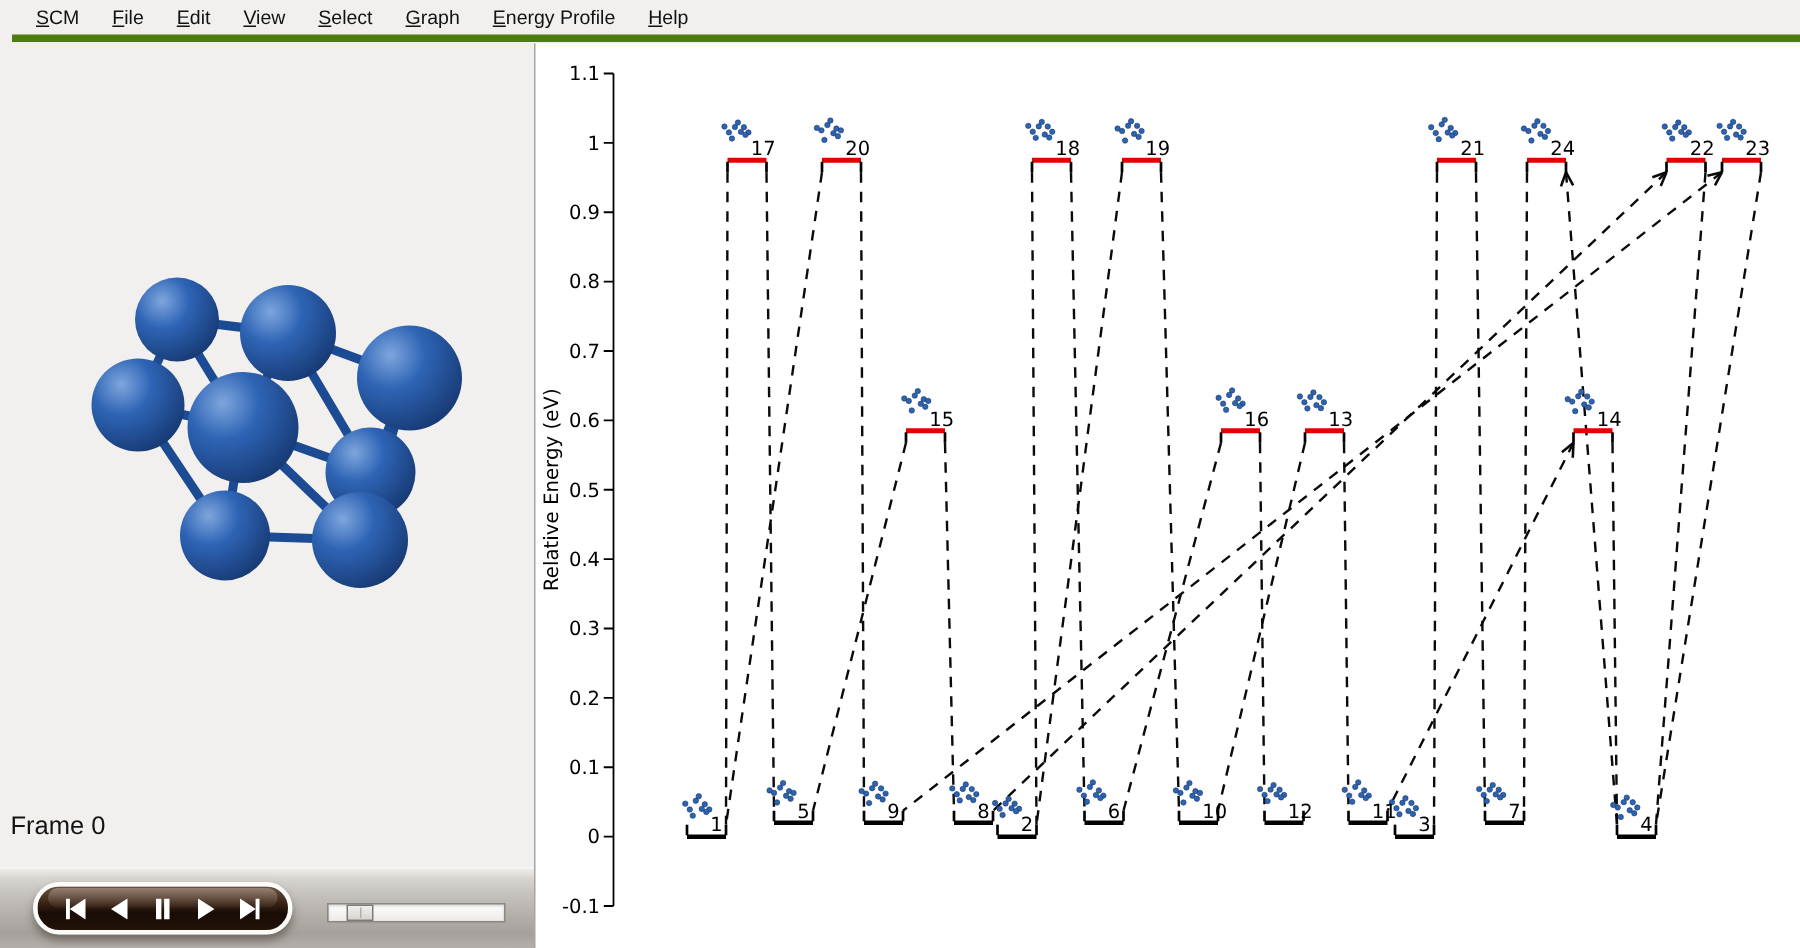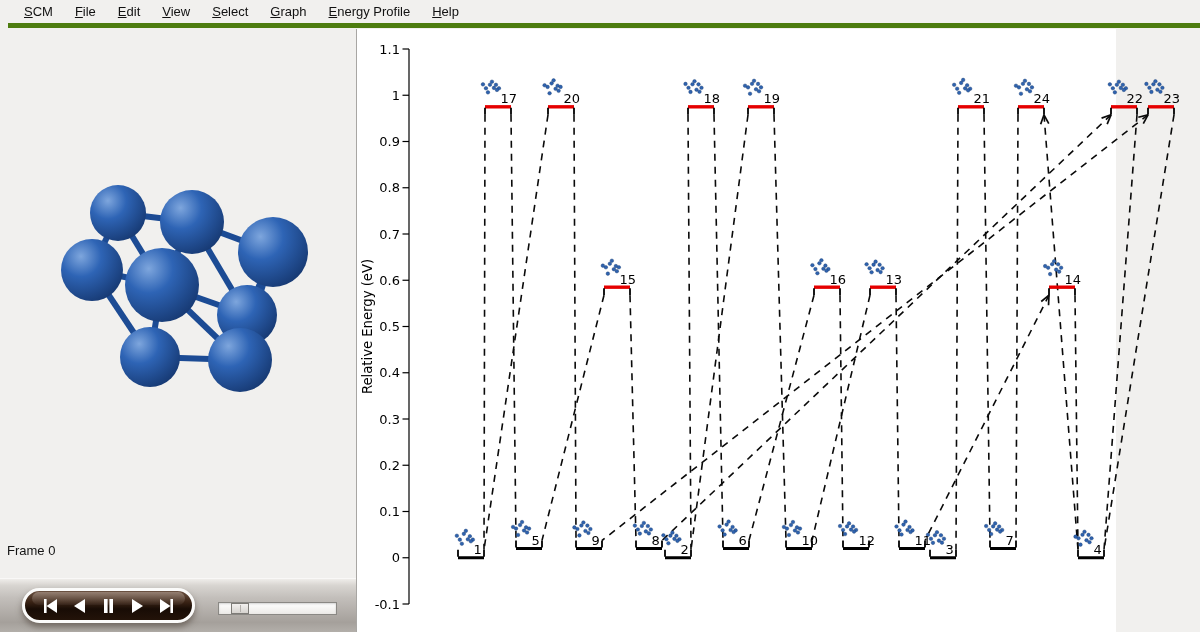--- a/index.html
+++ b/index.html
@@ -7,21 +7,21 @@
        font-family:"Liberation Sans",sans-serif;position:relative;}
   .app{position:absolute;inset:0;}
   
   .menubar{position:absolute;left:0;top:0;width:1200px;height:28px;background:#f1f0ee;
            border-bottom:5px solid #4d7c0f;display:flex;align-items:center;padding-left:5px;box-sizing:border-box;margin-left:8px;}
   .menu-item{padding:0 11px;font-size:13px;color:#111;line-height:28px;cursor:default;}
   .menu-item u{text-decoration:underline;}
   
   .left-panel{position:absolute;left:0;top:29px;width:356px;height:603px;background:#f1f0ee;}
   #molecule{position:absolute;left:0;top:0;}
-  .status{position:absolute;left:7px;top:514px;font-size:13px;color:#141414;line-height:15px;}
+  .status{position:absolute;left:7px;top:514px;font-size:17px;color:#141414;line-height:15px;}
   .status div{white-space:nowrap;}
   
   .controls{position:absolute;left:0;top:549px;width:356px;height:54px;
             background:linear-gradient(180deg,#efedea 0%,#d8d5d1 12%,#c3bfbb 35%,#a5a09b 82%,#b3afaa 100%);
             border-top:1px solid #f9f8f7;box-sizing:border-box;}
   .pill{position:absolute;left:22px;top:9px;width:173px;height:35px;border-radius:19px;
         background:linear-gradient(180deg,#6b5242 0%,#3a2315 38%,#180c05 62%,#231309 100%);
         border:3px solid #fbfbfa;box-sizing:border-box;
         box-shadow:0 4px 6px rgba(70,58,50,.55);
         display:flex;align-items:center;justify-content:space-around;padding:0 10px;}
@@ -29,21 +29,21 @@
         border-radius:14px;background:linear-gradient(rgba(255,242,232,.30),rgba(255,255,255,.04));pointer-events:none;}
   .pbtn{width:17px;height:14px;display:flex;align-items:center;justify-content:center;cursor:pointer;z-index:1;}
   .pbtn svg{display:block;}
   .slider{position:absolute;left:218px;top:23px;width:119px;height:13px;
           background:linear-gradient(#ffffff,#eceae7);border:1px solid #8a8884;box-sizing:border-box;
           box-shadow:inset 0 1px 2px rgba(0,0,0,.18);}
   .slider-handle{position:absolute;left:12px;top:0px;width:18px;height:11px;
           background:linear-gradient(#f2f0ee,#d6d3cf);border:1px solid #7d7b77;box-sizing:border-box;}
   .slider-handle::after{content:"";position:absolute;left:8px;top:1px;bottom:1px;width:1px;background:#b3b0ac;}
   
-  .right-panel{position:absolute;left:356px;top:29px;width:760px;height:603px;background:#ffffff;
+  .right-panel{position:absolute;left:356px;top:29px;width:844px;height:603px;background:#ffffff;
                border-left:1px solid #a8a6a3;box-sizing:border-box;}
   #chart{position:absolute;left:0;top:0;}
   text{user-select:none;}
 </style>
 </head>
 <body>
 
 <div class="app">
 
   <div class="menubar" id="menubar">

